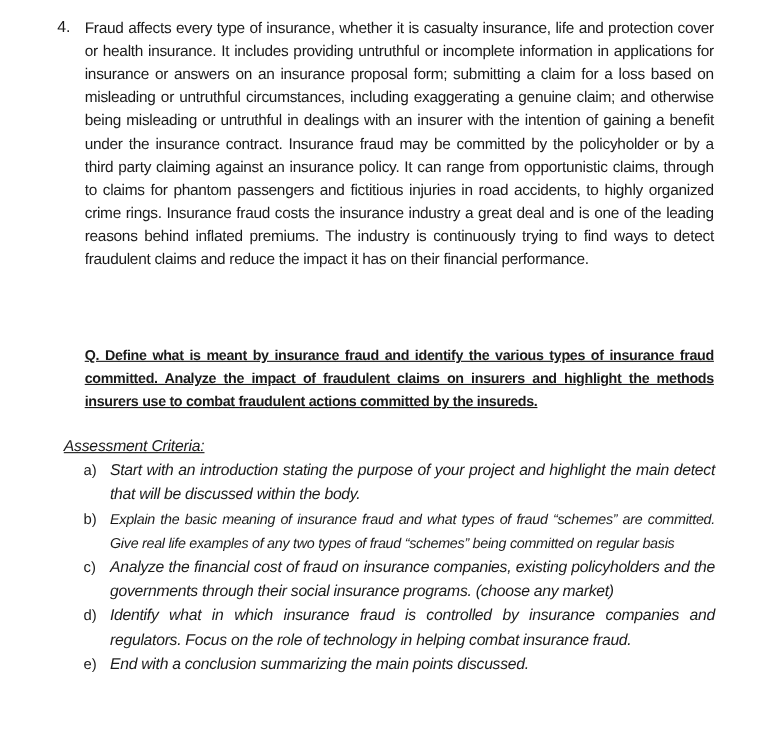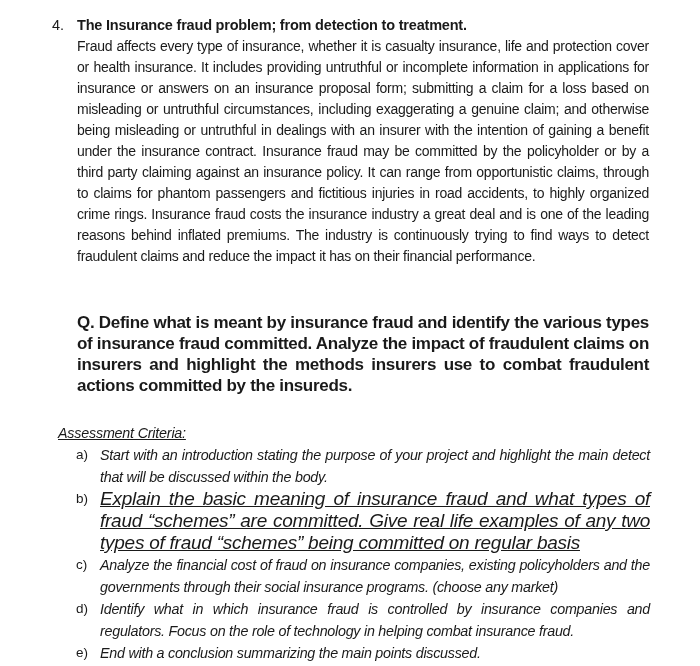--- a/index.html
+++ b/index.html
@@ -49,31 +49,31 @@
       line-height: 21px;
       text-align: justify;
       letter-spacing: -0.25px;
     }
     .question {
       position: absolute;
       left: 77px;
       top: 312px;
       width: 572px;
       font-weight: bold;
-      font-size: 17px;
+      font-size: 13px;
       line-height: 21px;
       text-align: justify;
       letter-spacing: -0.3px;
+      text-decoration: underline;
     }
     .criteria {
       position: absolute;
       left: 58px;
       top: 396px;
       width: 592px;
-      margin-top: 27px;
     }
     .criteria-title {
       font-style: italic;
       font-size: 14.3px;
       line-height: 21px;
       text-decoration: underline;
       letter-spacing: -0.2px;
     }
     .crit-list {
       list-style: none;
@@ -93,33 +93,31 @@
       font-style: normal;
       font-size: 13.5px;
     }
     .crit-text {
       display: block;
       font-style: italic;
       text-align: justify;
       letter-spacing: -0.25px;
     }
     .crit-text.smallcaps {
-      font-size: 19px;
-      text-decoration: underline;
+      font-size: 13px;
     }
   </style>
 </head>
 <body>
 
 <div class="doc">
 
   <div class="item">
     <span class="item-num">4.</span>
     <div class="item-body">
-      <div class="heading">The Insurance fraud problem; from detection to treatment.</div>
       <div class="para">Fraud affects every type of insurance, whether it is casualty insurance, life and protection cover or health insurance. It includes providing untruthful or incomplete information in applications for insurance or answers on an insurance proposal form; submitting a claim for a loss based on misleading or untruthful circumstances, including exaggerating a genuine claim; and otherwise being misleading or untruthful in dealings with an insurer with the intention of gaining a benefit under the insurance contract. Insurance fraud may be committed by the policyholder or by a third party claiming against an insurance policy. It can range from opportunistic claims, through to claims for phantom passengers and fictitious injuries in road accidents, to highly organized crime rings. Insurance fraud costs the insurance industry a great deal and is one of the leading reasons behind inflated premiums. The industry is continuously trying to find ways to detect fraudulent claims and reduce the impact it has on their financial performance.</div>
     </div>
   </div>
 
   <div class="question">Q. Define what is meant by insurance fraud and identify the various types of insurance fraud committed. Analyze the impact of fraudulent claims on insurers and highlight the methods insurers use to combat fraudulent actions committed by the insureds.</div>
 
   <div class="criteria">
     <div class="criteria-title">Assessment Criteria:</div>
     <ul class="crit-list">
       <li class="crit-item">

